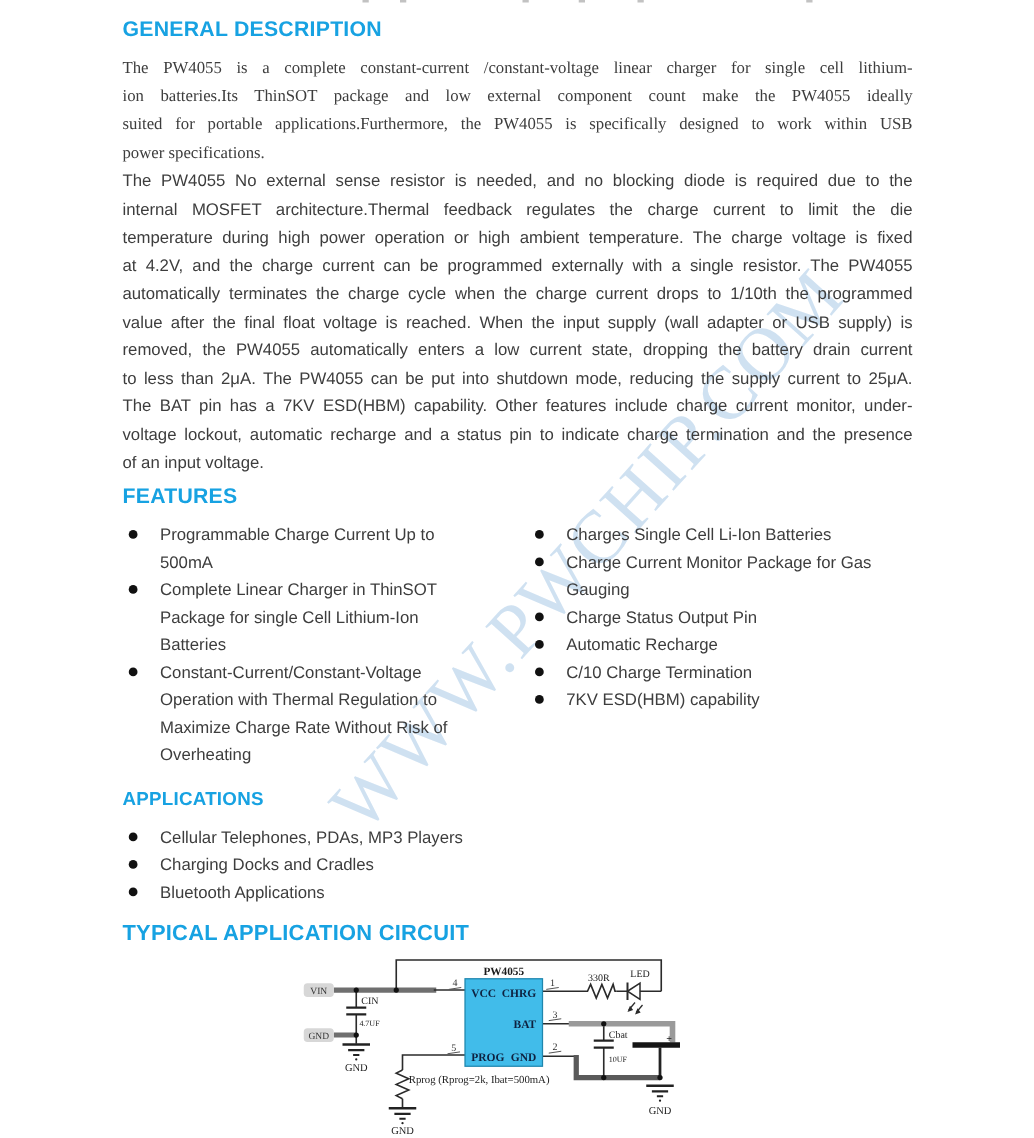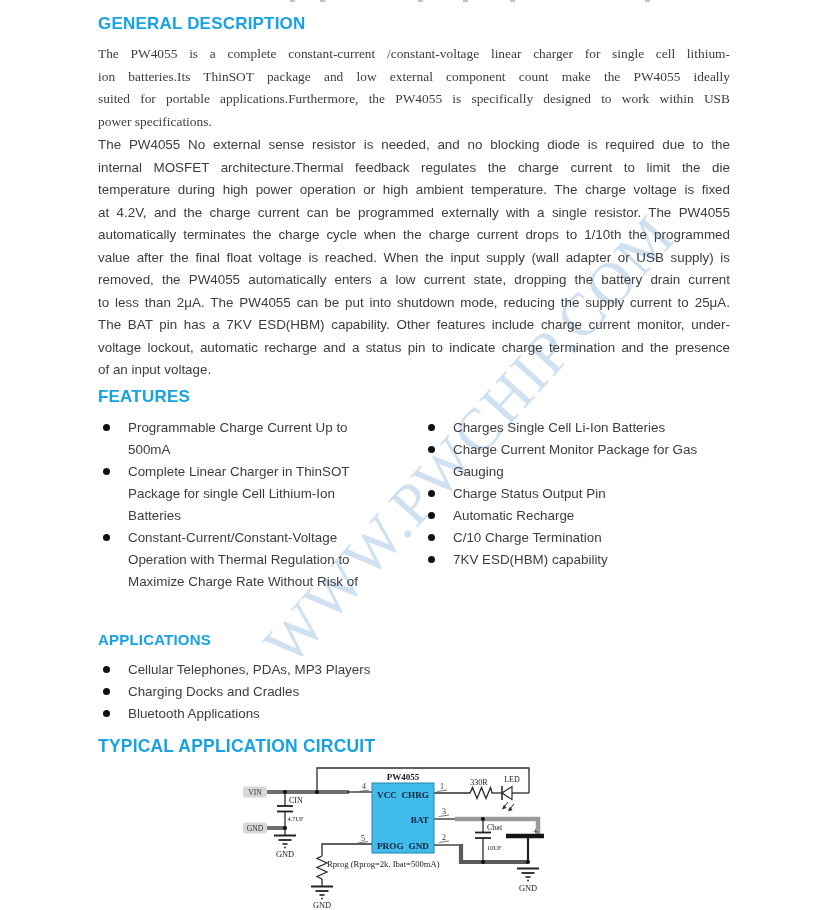--- a/index.html
+++ b/index.html
@@ -111,20 +111,21 @@
           <div>Package for single Cell Lithium-Ion</div>
           <div>Batteries</div>
         </div>
     </div>
     <div class="bullet-item">
       <span class="dot"></span>
       <div>
           <div>Constant-Current/Constant-Voltage</div>
           <div>Operation with Thermal Regulation to</div>
           <div>Maximize Charge Rate Without Risk of</div>
+          <div>Overheating</div>
         </div>
     </div>
   </div>
 
   <div class="col" style="left:423px;top:417px;width:310px;">
     <div class="bullet-item">
       <span class="dot"></span>
       <div>
           <div>Charges Single Cell Li-Ion Batteries</div>
         </div>

